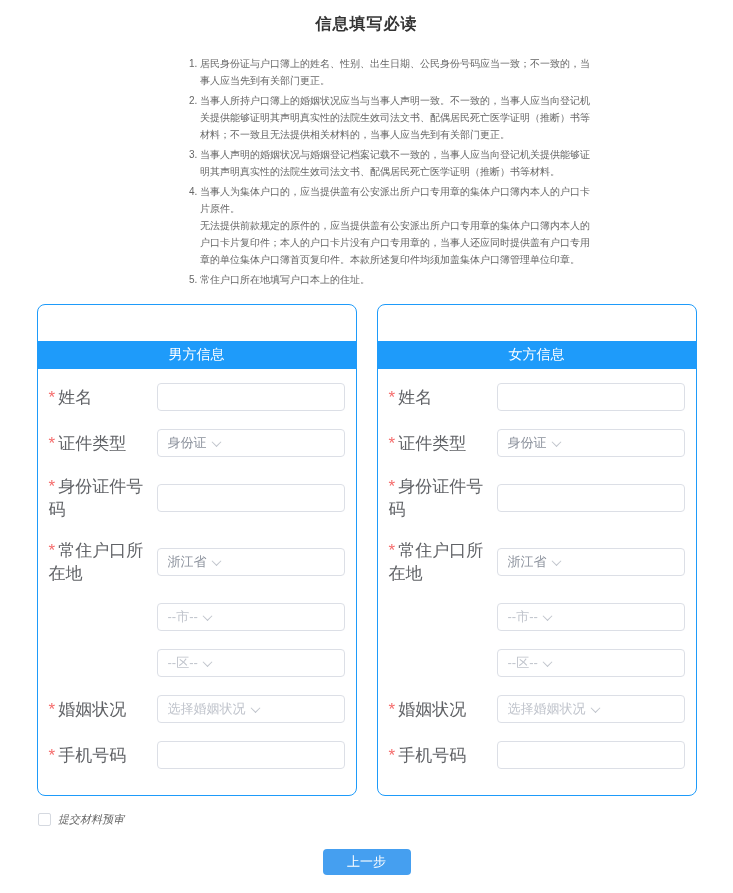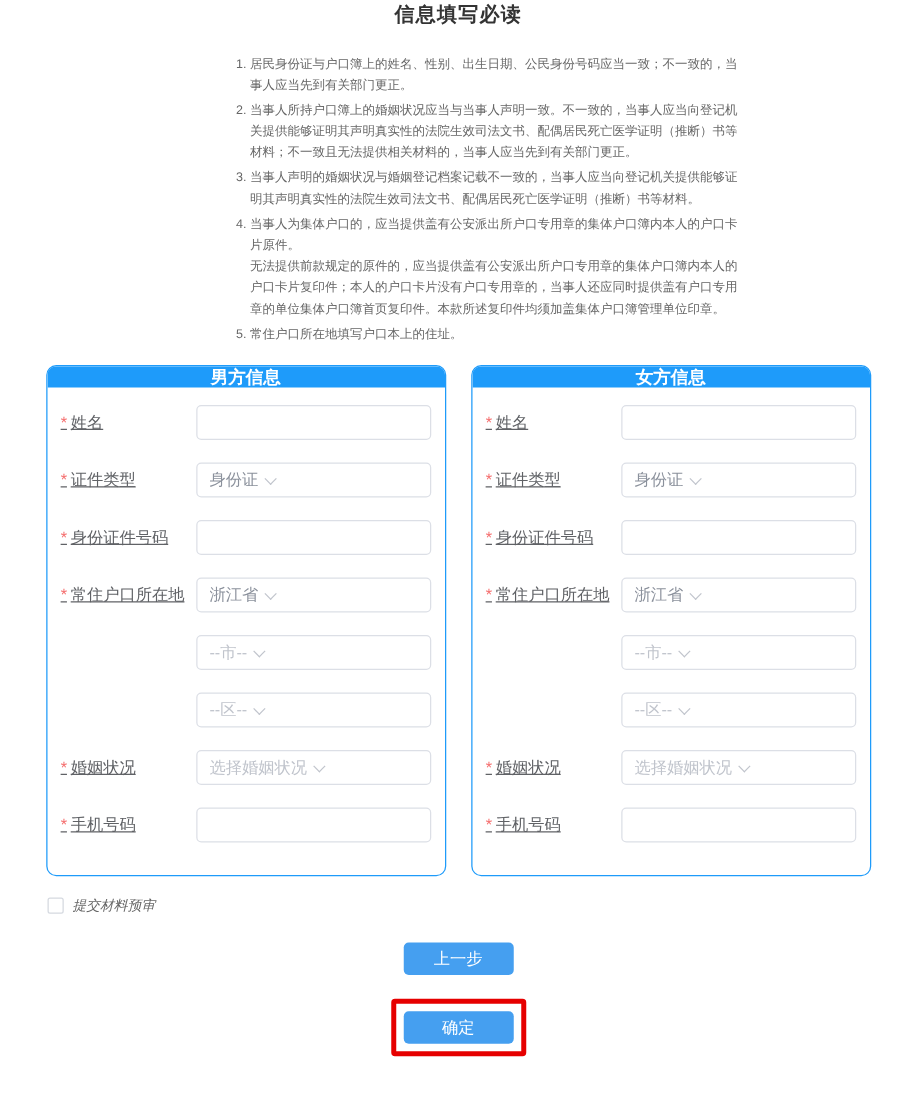--- a/index.html
+++ b/index.html
@@ -9,43 +9,43 @@
     --asterisk-red:#f56c6c;
   }
   *{box-sizing:border-box;}
   html,body{margin:0;padding:0;}
   body{
     width:733px;height:893px;background:#ffffff;
     font-family:"Liberation Sans","DejaVu Sans",sans-serif;
     overflow:hidden;
   }
   .page-title{
-    margin:0;padding-top:2px;text-align:center;
+    margin:0;padding-top:14px;text-align:center;
     font-size:16px;font-weight:bold;color:#333333;letter-spacing:1px;
   }
   ol.instructions{
     width:412px;margin:20px 0 0 180px;padding-left:20px;
     font-size:10px;line-height:17px;color:#666666;
   }
   ol.instructions li{margin-bottom:3px;white-space:pre-line;}
   .panels{display:flex;gap:20px;width:660px;margin:16px auto 0;}
   .panel{
     width:320px;border:1px solid var(--header-blue);
     border-radius:8px;background:#ffffff;overflow:hidden;
   }
   .panel-header{
-    height:17px;background:var(--header-blue);color:#ffffff;
-    font-size:14px;font-weight:bold;
-    display:flex;align-items:center;justify-content:center;
+    height:28px;background:var(--header-blue);color:#ffffff;
+    font-size:14px;font-weight:normal;
+    display:flex;align-items:center;justify-content:center;margin-top:36px;
   }
   .panel-body{padding:14px 11px 26px;}
   .row{display:flex;align-items:center;margin-bottom:18px;}
   .row:last-child{margin-bottom:0;}
   .field-label{
-    width:108px;flex-shrink:0;font-size:13px;color:#606266;text-decoration:underline;
+    width:108px;flex-shrink:0;font-size:17px;color:#606266;
   }
   .req{color:var(--asterisk-red);margin-right:3px;}
   .control{
     flex:1;height:28px;border:1px solid #dcdfe6;border-radius:4px;
     background:#ffffff;min-width:0;
   }
   input.text-input{
     padding:0 10px;font-size:13px;color:#606266;outline:none;
     font-family:inherit;
   }

